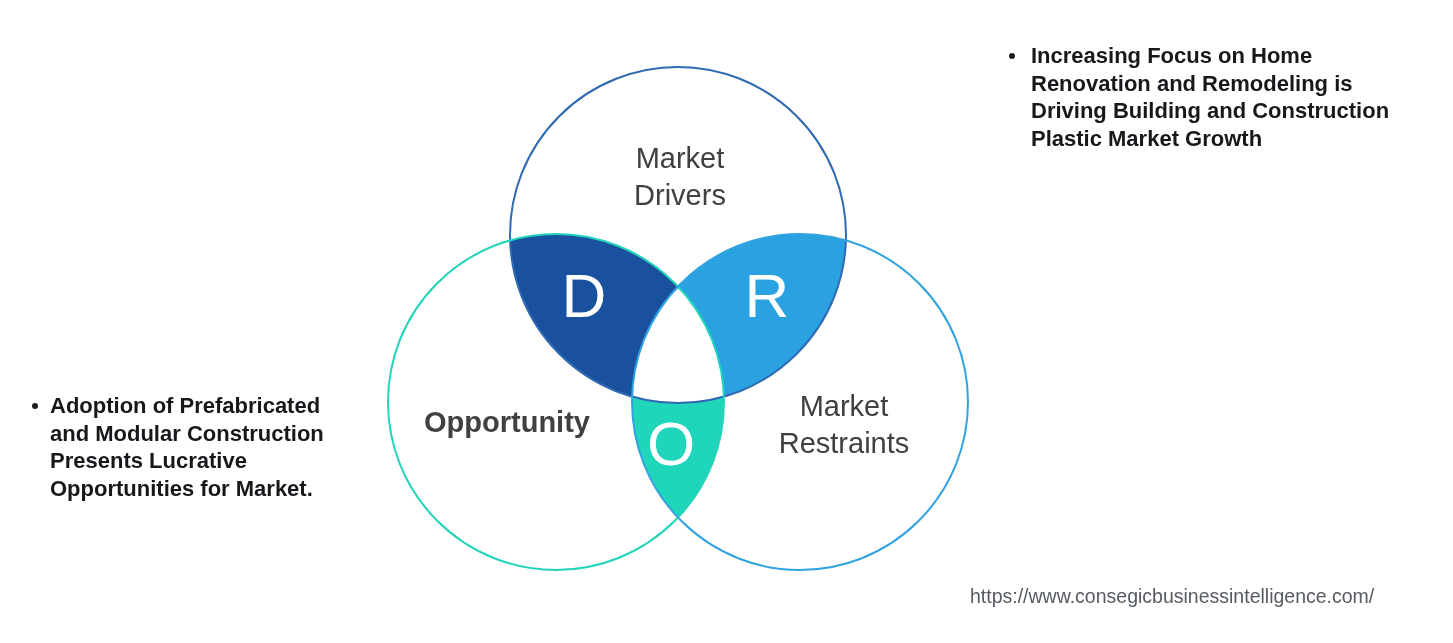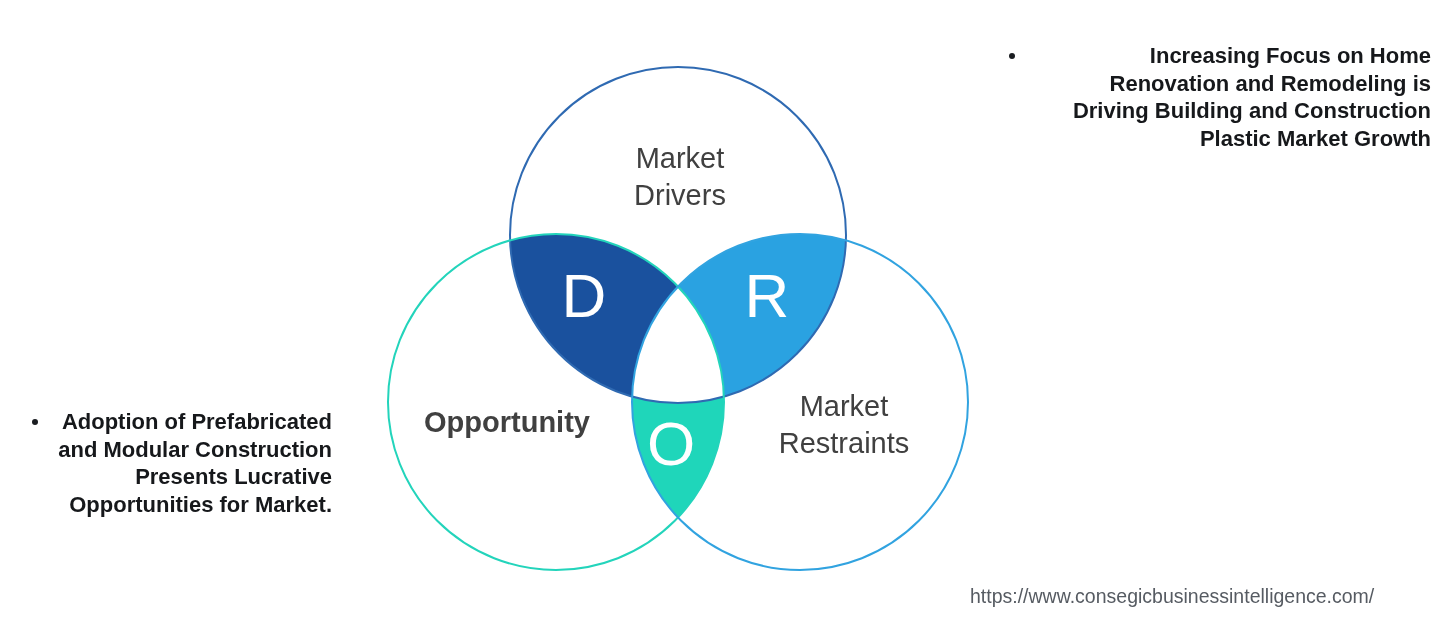--- a/index.html
+++ b/index.html
@@ -40,27 +40,26 @@
   .label-opportunity{ left: 397px; top: 404px; width: 220px; font-weight: bold; }
   .label-restraints { left: 768px; top: 388px; width: 152px; }
 
   .bullet-block {
     position: absolute;
     color: #16181b;
     font-size: 22px;
     line-height: 27.5px;
     font-weight: 600;
   }
-  .block-left        { left: 32px;   top: 408px; width: 300px; }
+  .block-left        { left: 32px;   top: 392px; width: 300px; }
   .block-right-top   { left: 1009px; top: 42px;  width: 424px; }
   .block-right-bottom{ left: 1009px; top: 413px; width: 424px; }
   .bullet-item {
     display: flex;
     align-items: flex-start;
-    text-align: right;
   }
   .bullet-item + .bullet-item { margin-top: 30px; }
   .bullet-dot {
     flex: 0 0 auto;
     width: 6px;
     height: 6px;
     border-radius: 50%;
     background: #1a1d21;
     margin-top: 11px;
   }

